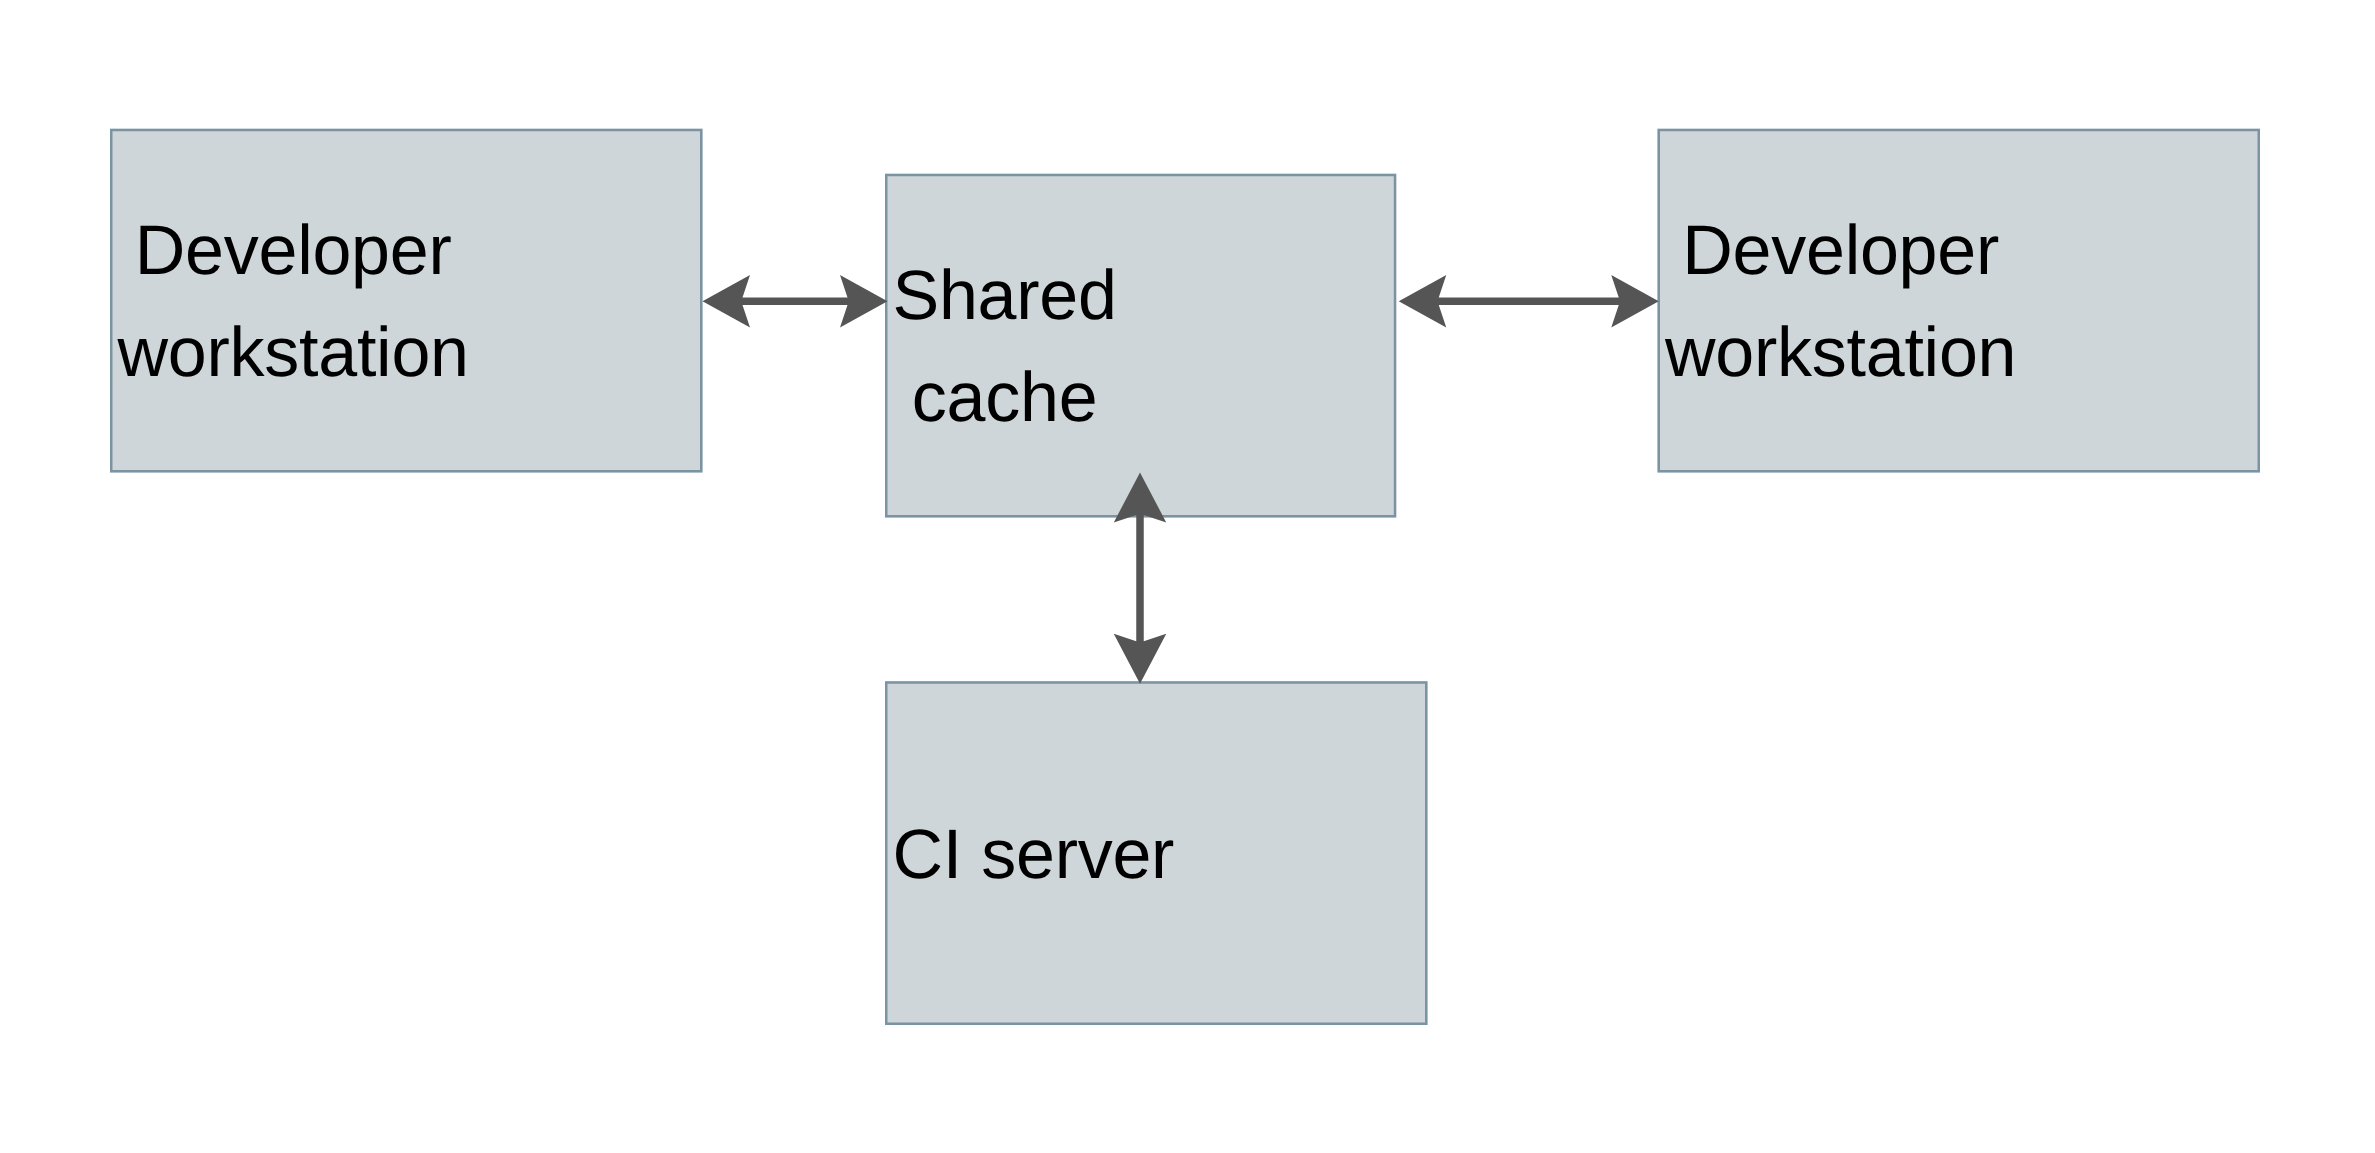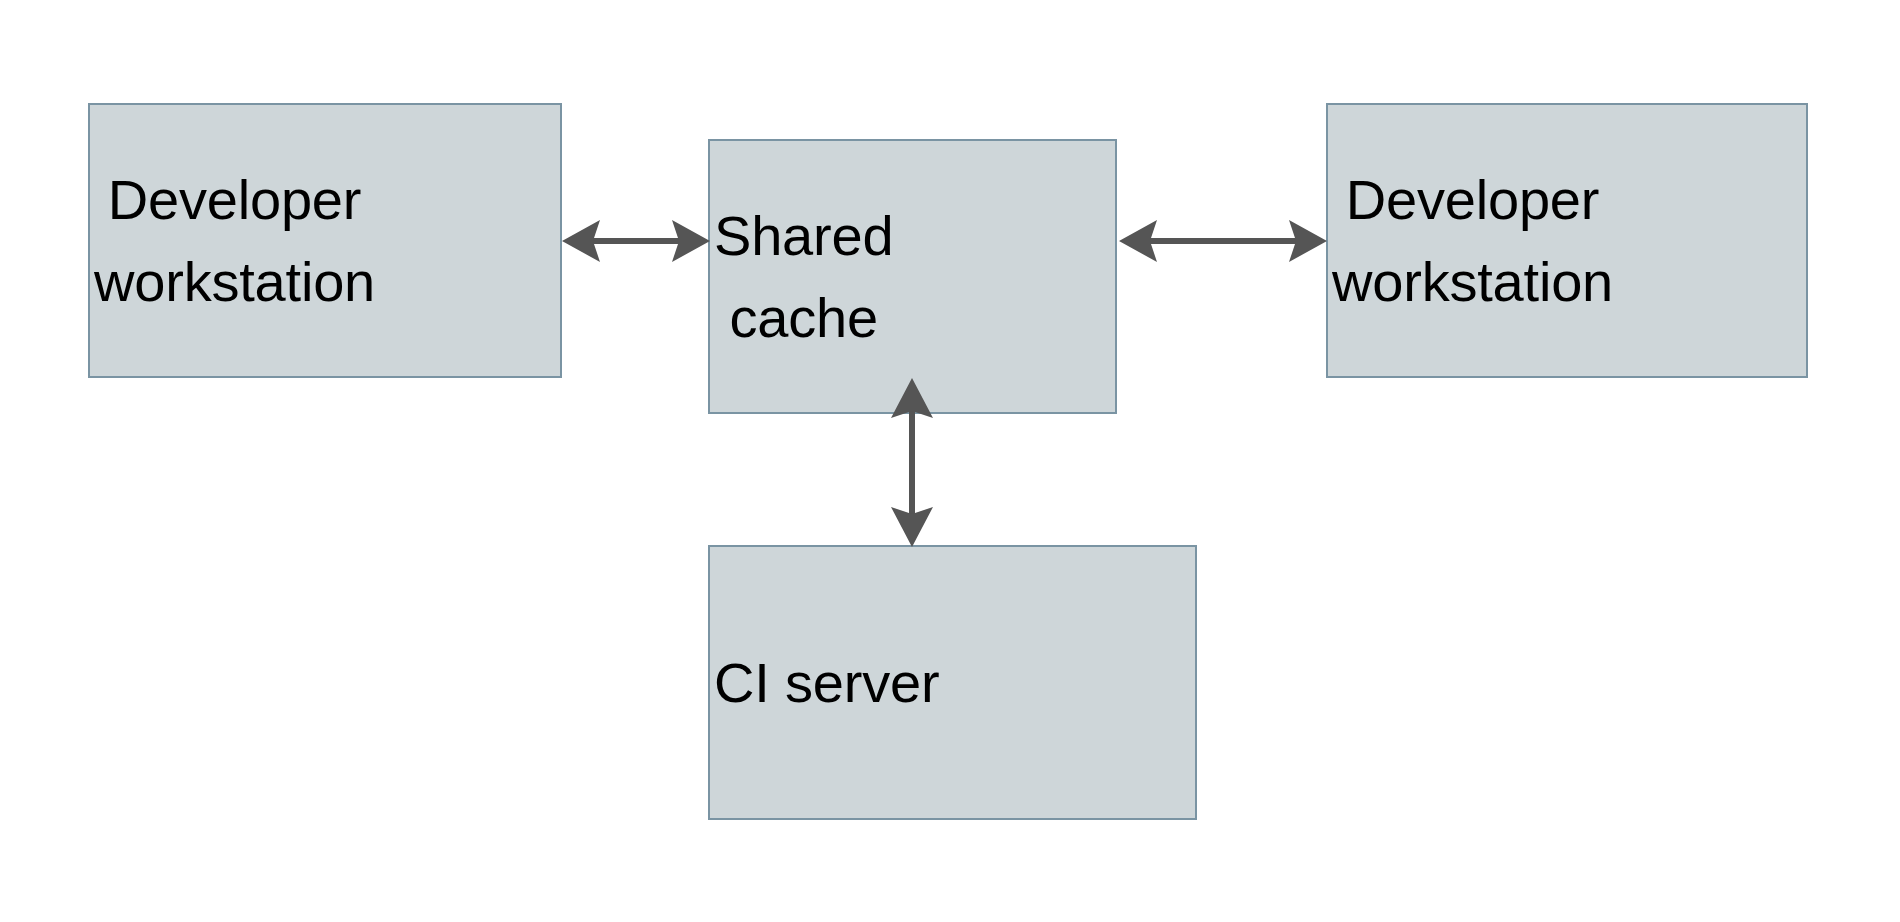--- a/index.html
+++ b/index.html
@@ -35,21 +35,21 @@
     color: #000000;
     font-weight: 400;
     letter-spacing: -0.2px;
     white-space: pre-line;
     padding: 0 4px;
   }
   
   #node-dev-left  { left: 88px;   top: 103px; width: 474px; height: 275px; }
   #node-cache     { left: 708px;  top: 103px; width: 409px; height: 275px; margin-top: 36px; }
   #node-dev-right { left: 1326px; top: 103px; width: 482px; height: 275px; }
-  #node-ci        { left: 708px;  top: 545px; width: 489px; height: 275px; }
+  #node-ci        { left: 708px;  top: 545px; width: 434px; height: 275px; }
 
   
   .edge {
     position: absolute;
     overflow: visible;
   }
   #edge-left-cache  { left: 560px;  top: 206px; width: 152px; height: 70px; }
   #edge-cache-right { left: 1115px; top: 206px; width: 215px; height: 70px; }
   #edge-cache-ci    { left: 877px;  top: 376px; width: 70px;  height: 173px; }
 </style>

